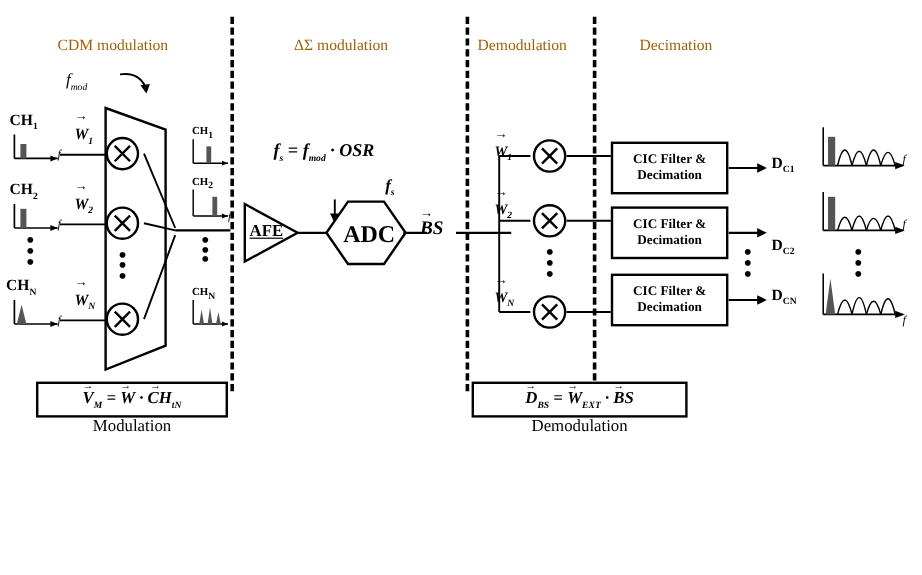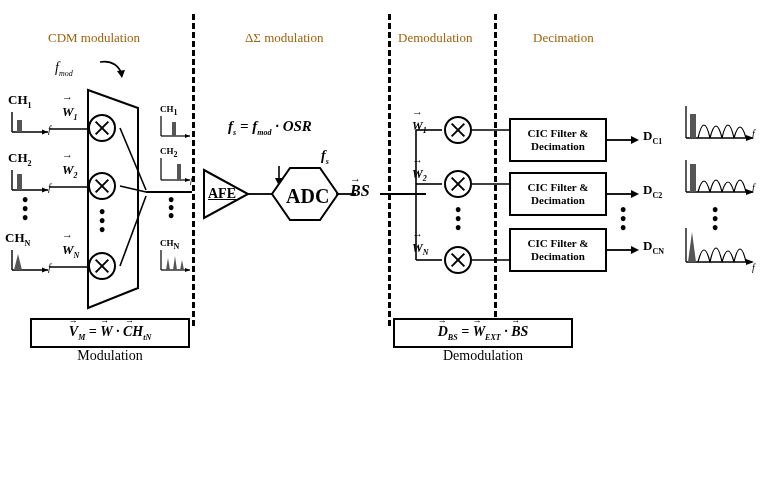--- a/index.html
+++ b/index.html
@@ -341,21 +341,21 @@
     <polygon points="32,6 24,2 24,10" fill="#000"></polygon>
   </svg>
   <svg class="abs" style="left:607px; top:244px;" width="34" height="12">
     <line x1="0" y1="6" x2="26" y2="6" stroke="#000" stroke-width="1.8"></line>
     <polygon points="32,6 24,2 24,10" fill="#000"></polygon>
   </svg>
 
   <div class="abs lbl lbl-b" style="left:643px; top:128px; font-size:13px;">
     <span>D</span><span class="sub">C1</span>
   </div>
-  <div class="abs lbl lbl-b" style="left:643px; top:182px; font-size:13px;">
+  <div class="abs lbl lbl-b" style="left:643px; top:196px; font-size:13px;">
     <span>D</span><span class="sub">C2</span>
   </div>
   <div class="abs lbl lbl-b" style="left:643px; top:238px; font-size:13px;">
     <span>D</span><span class="sub">CN</span>
   </div>
 
   <div class="abs dots" style="left:620px; top:206px; line-height:9px;">•<br>•<br>•</div>
 
   <svg class="abs" style="left:682px; top:104px;" width="76" height="42">
     <line x1="4" y1="2" x2="4" y2="34" stroke="#000" stroke-width="1.3"></line>

